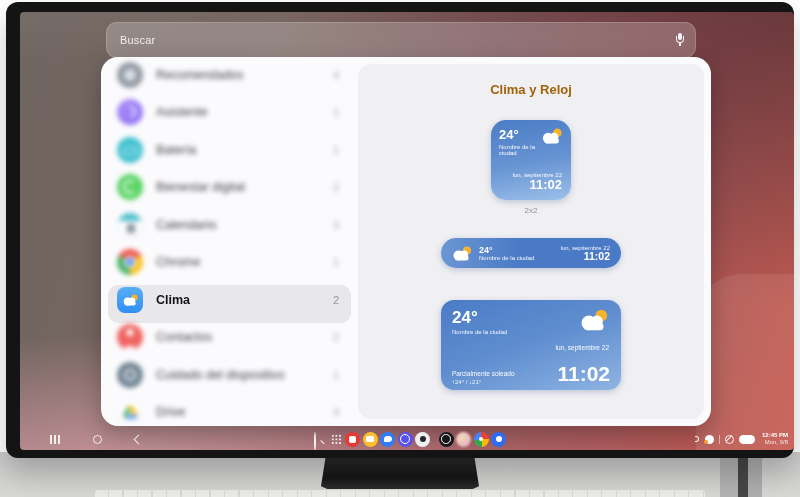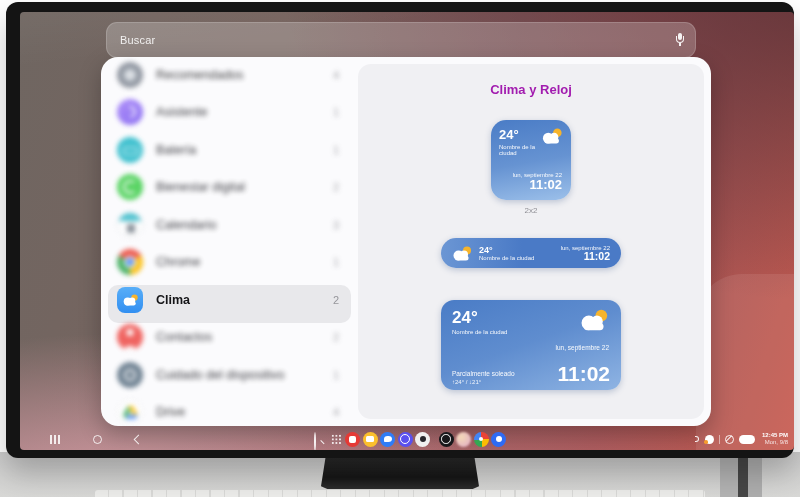--- a/index.html
+++ b/index.html
@@ -92,21 +92,21 @@
         background:radial-gradient(circle at 50% 32%, #fff 0 3.4px, transparent 3.8px),
                    radial-gradient(circle at 50% 112%, #fff 0 7px, transparent 7.4px); }
   .ic-device  { background:#5e7385; }
   .ic-device::after  { inset:7px; border-radius:50%; border:2.2px solid #fff; }
   .ic-drive   { background:#fff; border:1px solid #ececee; display:flex; align-items:center; justify-content:center; }
   .ic-drive::after { display:none; }
 
   .inset { position:absolute; left:257px; top:7px; width:346px; height:355px;
            background:#f0f0f3; border-radius:13px; }
   .inset-title { position:absolute; left:0; top:18px; width:100%; text-align:center;
-                 font-size:13px; font-weight:700; color:#a21caf; }
+                 font-size:13px; font-weight:700; color:#a16207; }
 
   .size-label { position:absolute; width:100%; text-align:center; font-size:8px; color:#8f8f95; }
 
   .widget { position:absolute; color:#fff; box-shadow:0 2px 6px rgba(50,80,130,.28); }
   .w-2x2 { left:133px; top:56px;  width:80px;  height:80px; border-radius:15px; padding:8px;
            background:linear-gradient(170deg,#4a7cc6 0%,#6693d2 52%,#9cc0ea 100%); }
   .w-4x1 { left:83px;  top:174px; width:180px; height:30px; border-radius:15px; padding:0 11px;
            display:flex; align-items:center; gap:7px;
            background:linear-gradient(90deg,#6b96d4,#4a7ac6 45%); }
   .w-4x2 { left:83px;  top:236px; width:180px; height:90px; border-radius:13px; padding:9px 11px;

